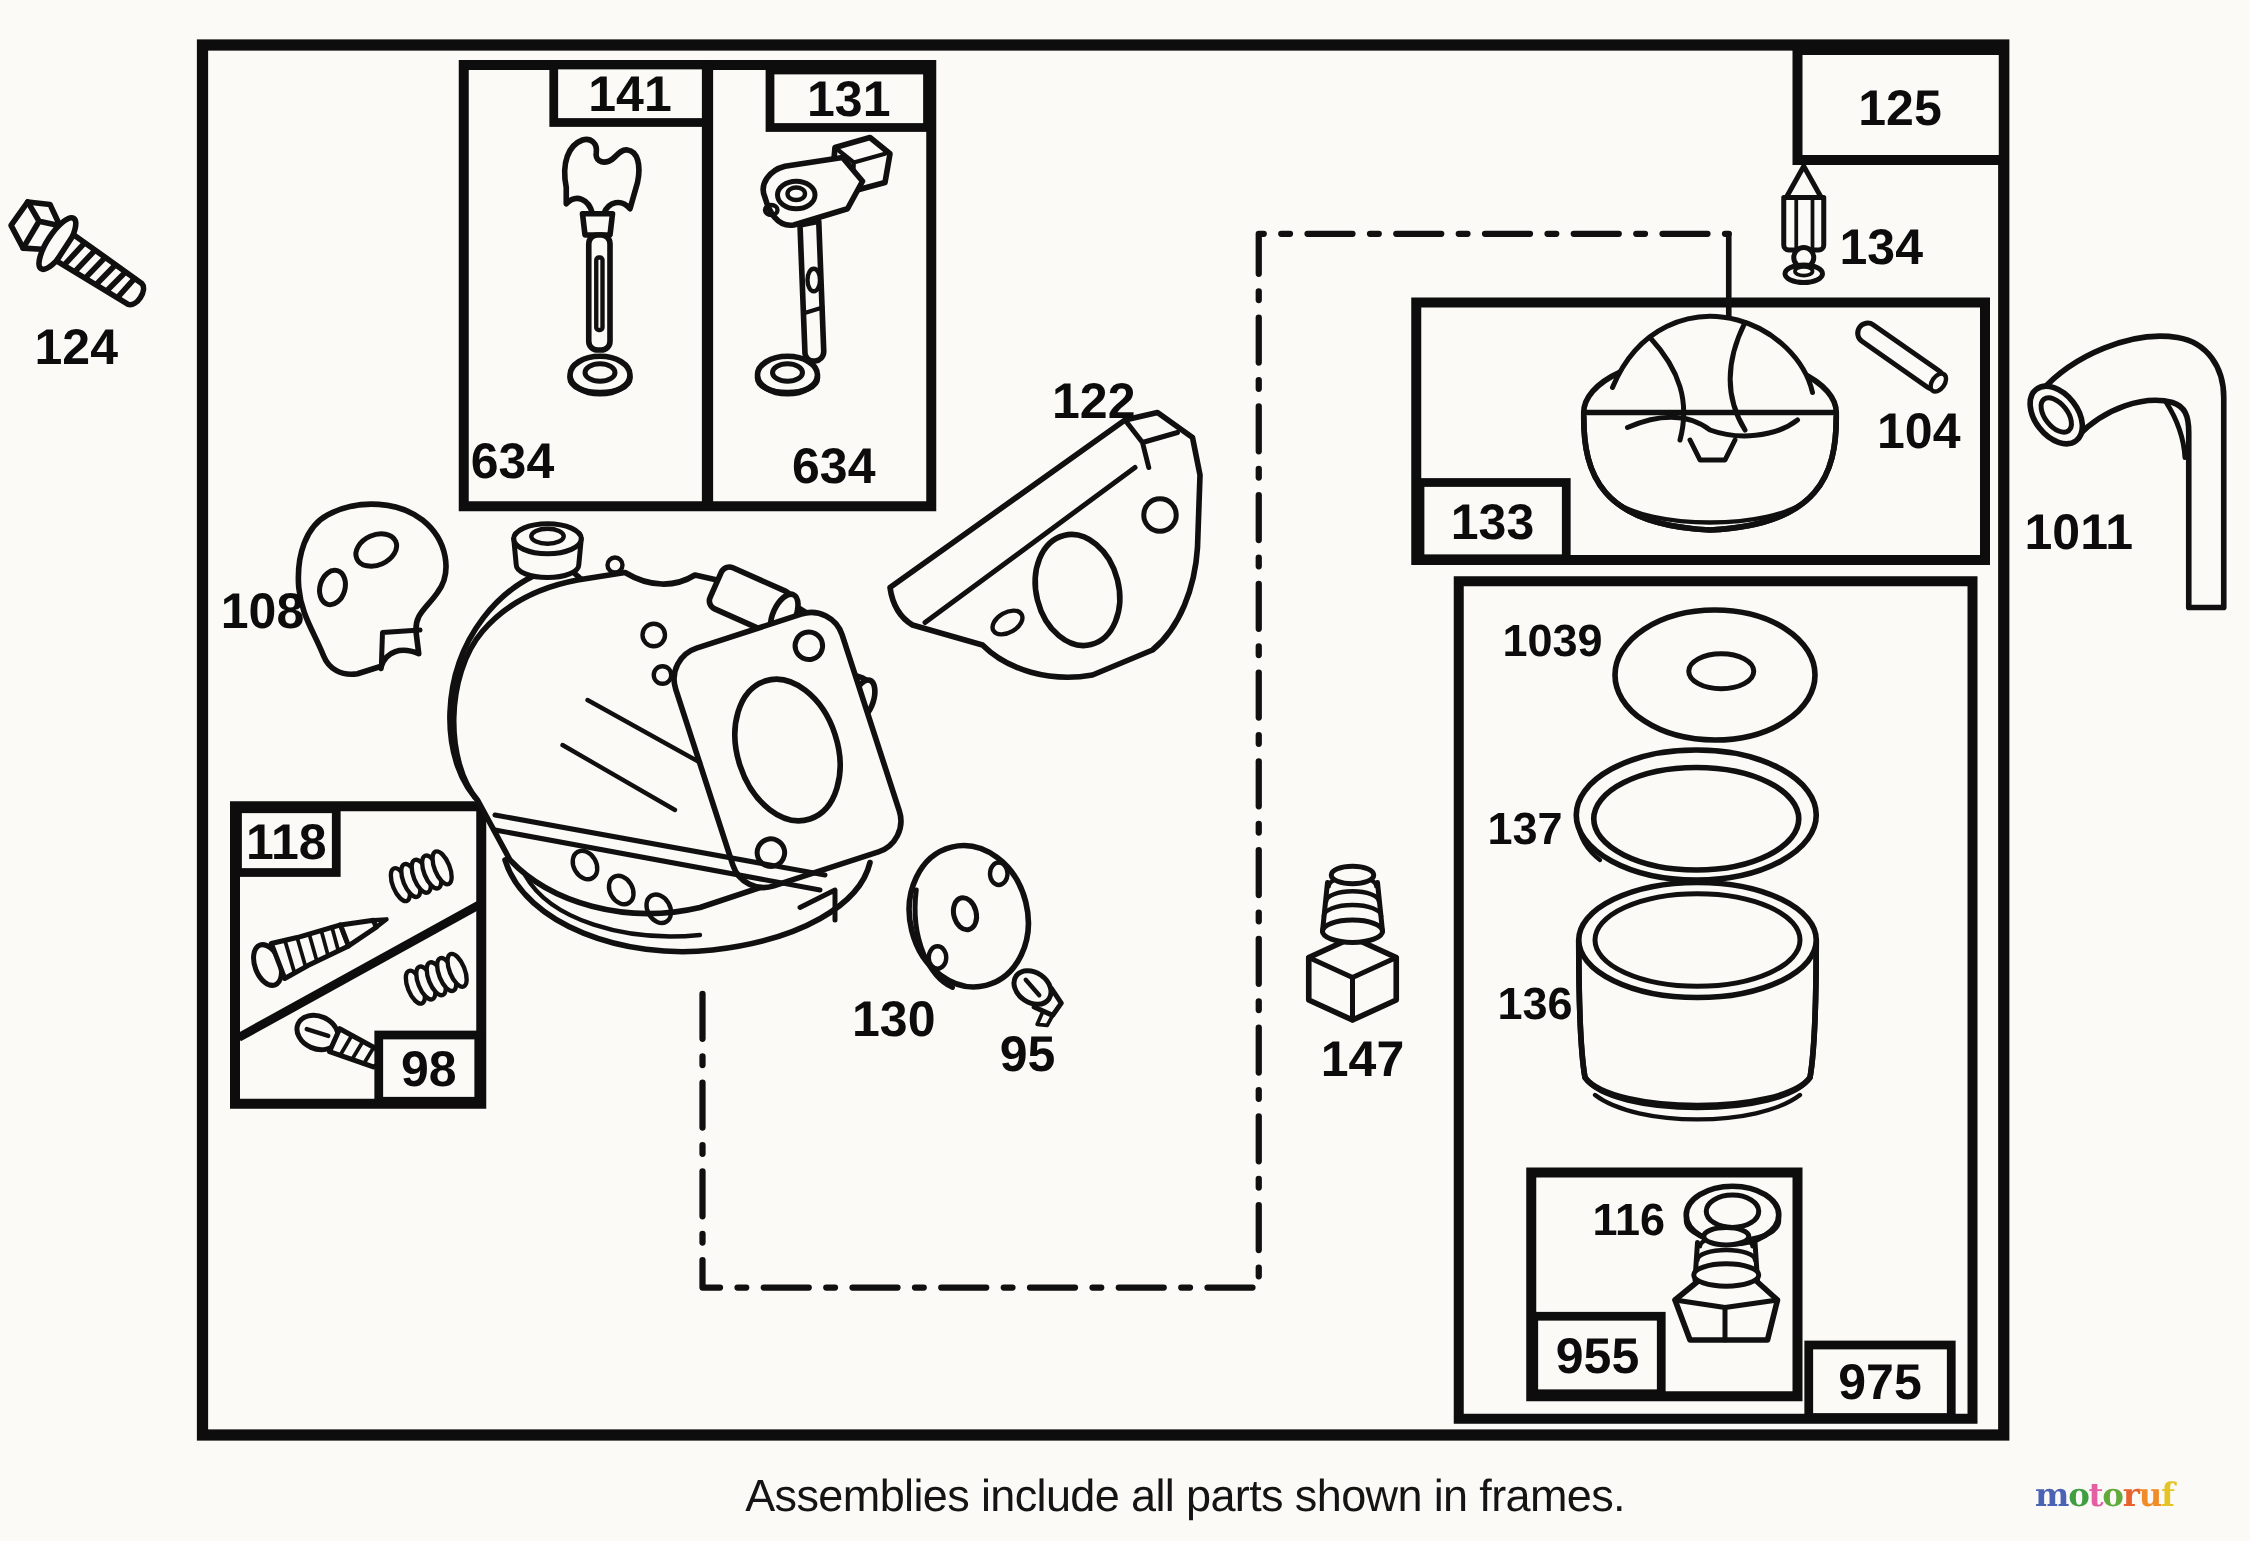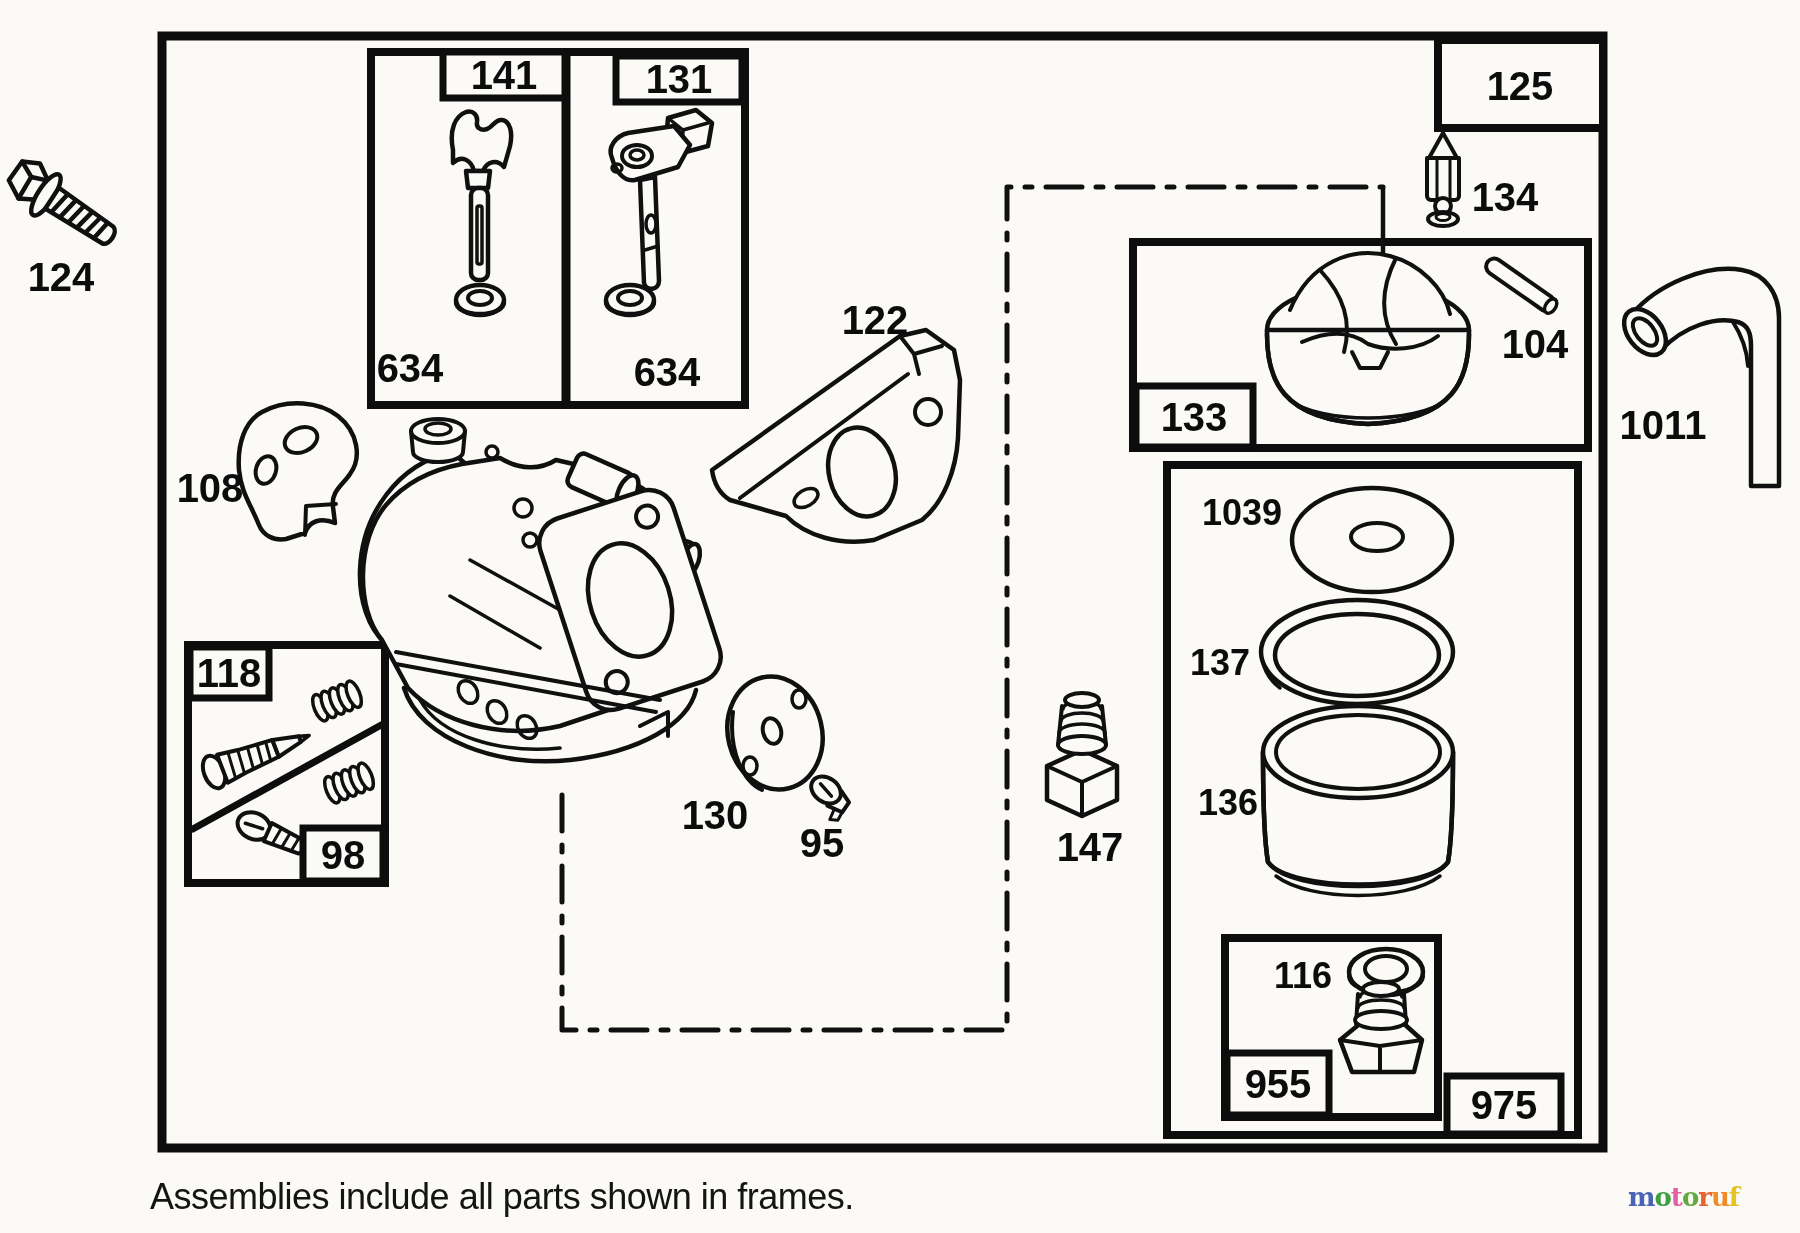--- a/index.html
+++ b/index.html
@@ -16,21 +16,21 @@
   .frame { stroke:#0d0d0d; fill:none; }
   .labelbox { stroke:#0d0d0d; fill:#fbfaf7; }
   .plabel {
     font-family:"Liberation Sans", sans-serif;
     font-weight:bold; font-size:40px; fill:#0c0c0c;
   }
   .plabel.small { font-size:36px; }
 
   .caption {
     position:absolute; left:150px; top:1176px; width:1150px;
-    text-align:left; font-size:36px; letter-spacing:-0.5px;
+    text-align:right; font-size:36px; letter-spacing:-0.5px;
     color:#141414;
   }
   .watermark {
     position:absolute; left:1628px; top:1182px; width:172px;
     font-family:"DejaVu Serif", serif; font-weight:bold;
     font-size:26px; letter-spacing:-1px; white-space:nowrap;
   }
 </style>
 </head>
 <body>

